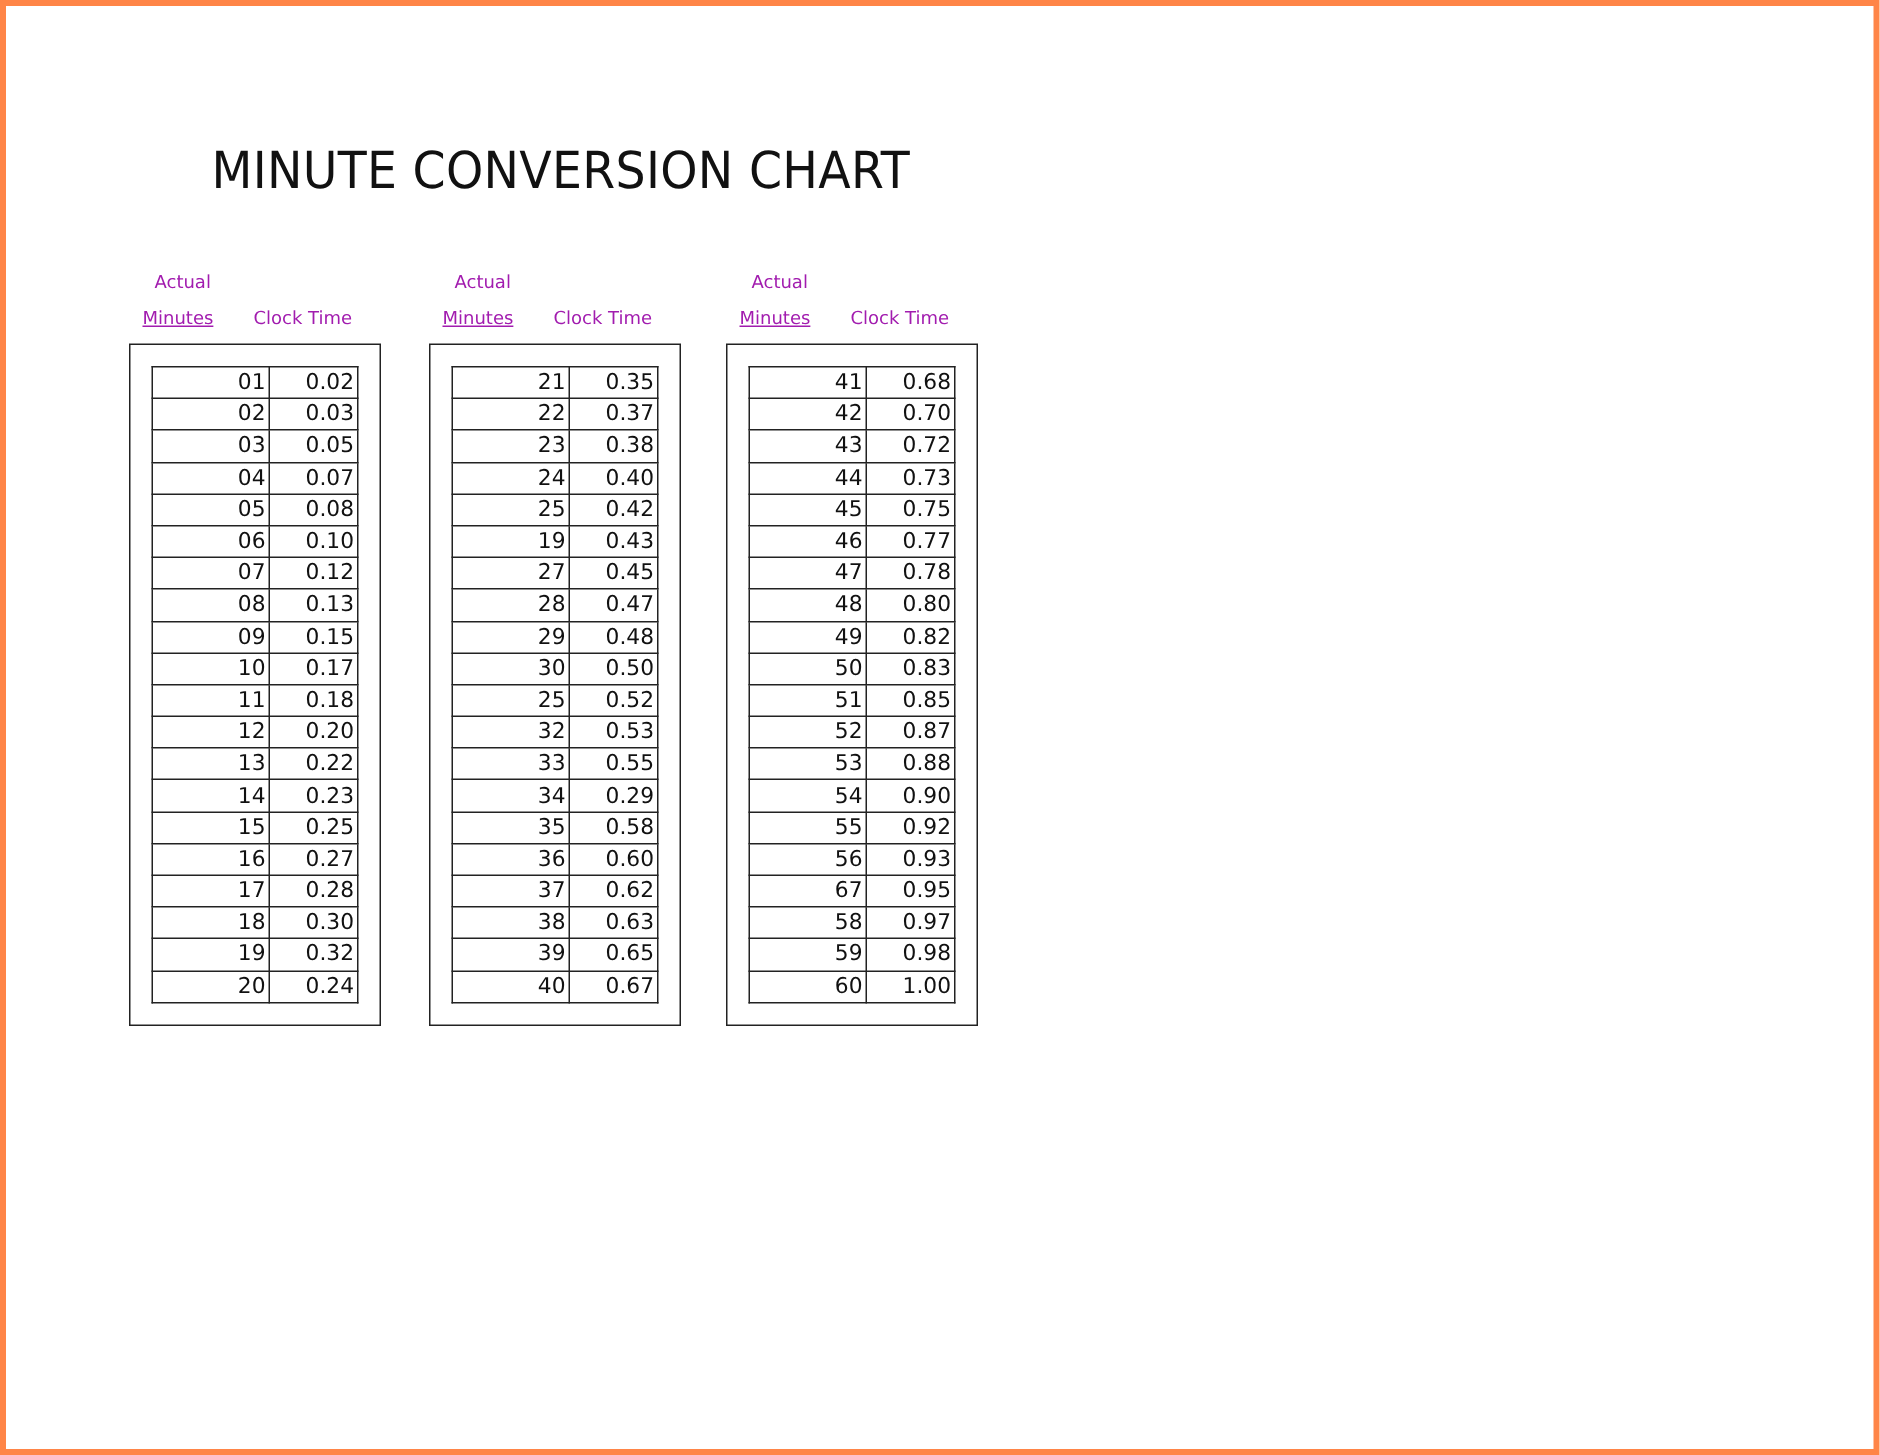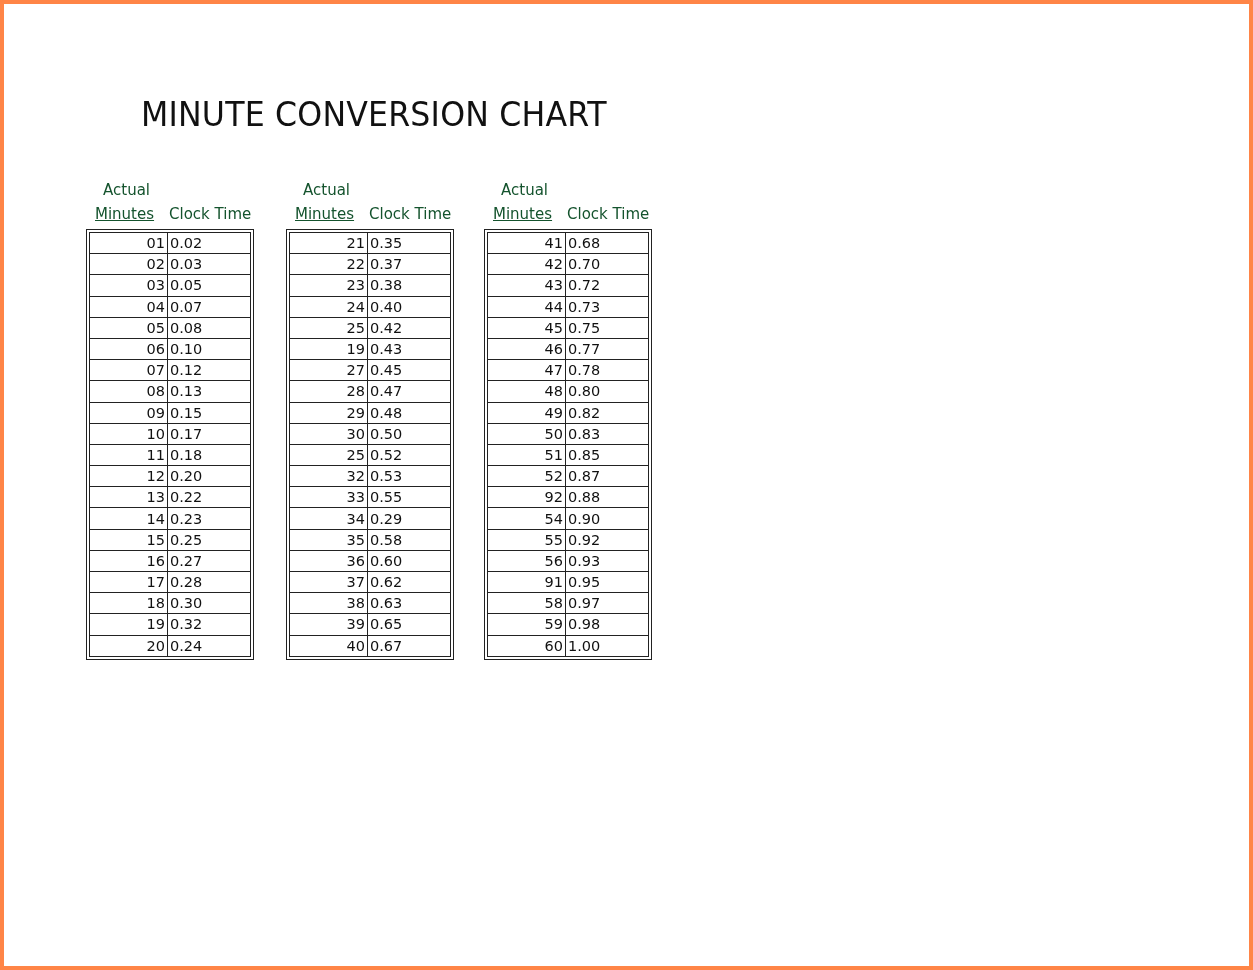--- a/index.html
+++ b/index.html
@@ -27,50 +27,50 @@
       transform-origin: left top;
     }
     .block {
       position: absolute;
       top: 174px;
       width: 170px;
     }
     .hdr {
       position: relative;
       height: 52px;
-      font-size: 15px;
+      font-size: 12px;
       font-family: "DejaVu Sans", "Liberation Sans", sans-serif;
-      color: #14532d;
+      color: #a21caf;
     }
     .hdr .actual { position: absolute; left: 17px; top: 3px; }
     .hdr .minutes { position: absolute; left: 9px; top: 27px; text-decoration: underline; }
     .hdr .clock { position: absolute; left: 83px; top: 27px; }
     .tbl {
       position: absolute;
       top: 51px; left: 0;
       width: 168px;
       box-sizing: border-box;
       border: 1px solid #222;
-      padding: 2px;
+      padding: 14px;
     }
     table {
       border-collapse: collapse;
       width: 100%;
       border: 1.5px solid #222;
       font-family: "DejaVu Sans", "Liberation Sans", sans-serif;
       font-size: 14.5px;
     }
     td {
       border: 1.5px solid #222;
       height: 20.2px;
       padding: 0 2px;
       line-height: 20px;
     }
     td.min { text-align: right; width: 73px; }
-    td.clk { text-align: left; }
+    td.clk { text-align: right; }
   </style>
 </head>
 <body>
 
 <div class="title">MINUTE CONVERSION CHART</div>
 
 <div class="block" style="left:82px;">
   <div class="hdr">
     <span class="actual">Actual</span>
     <span class="minutes">Minutes</span>
@@ -309,37 +309,37 @@
           </tr>
           <tr>
             <td class="min">51</td>
             <td class="clk">0.85</td>
           </tr>
           <tr>
             <td class="min">52</td>
             <td class="clk">0.87</td>
           </tr>
           <tr>
-            <td class="min">92</td>
+            <td class="min">53</td>
             <td class="clk">0.88</td>
           </tr>
           <tr>
             <td class="min">54</td>
             <td class="clk">0.90</td>
           </tr>
           <tr>
             <td class="min">55</td>
             <td class="clk">0.92</td>
           </tr>
           <tr>
             <td class="min">56</td>
             <td class="clk">0.93</td>
           </tr>
           <tr>
-            <td class="min">91</td>
+            <td class="min">67</td>
             <td class="clk">0.95</td>
           </tr>
           <tr>
             <td class="min">58</td>
             <td class="clk">0.97</td>
           </tr>
           <tr>
             <td class="min">59</td>
             <td class="clk">0.98</td>
           </tr>

